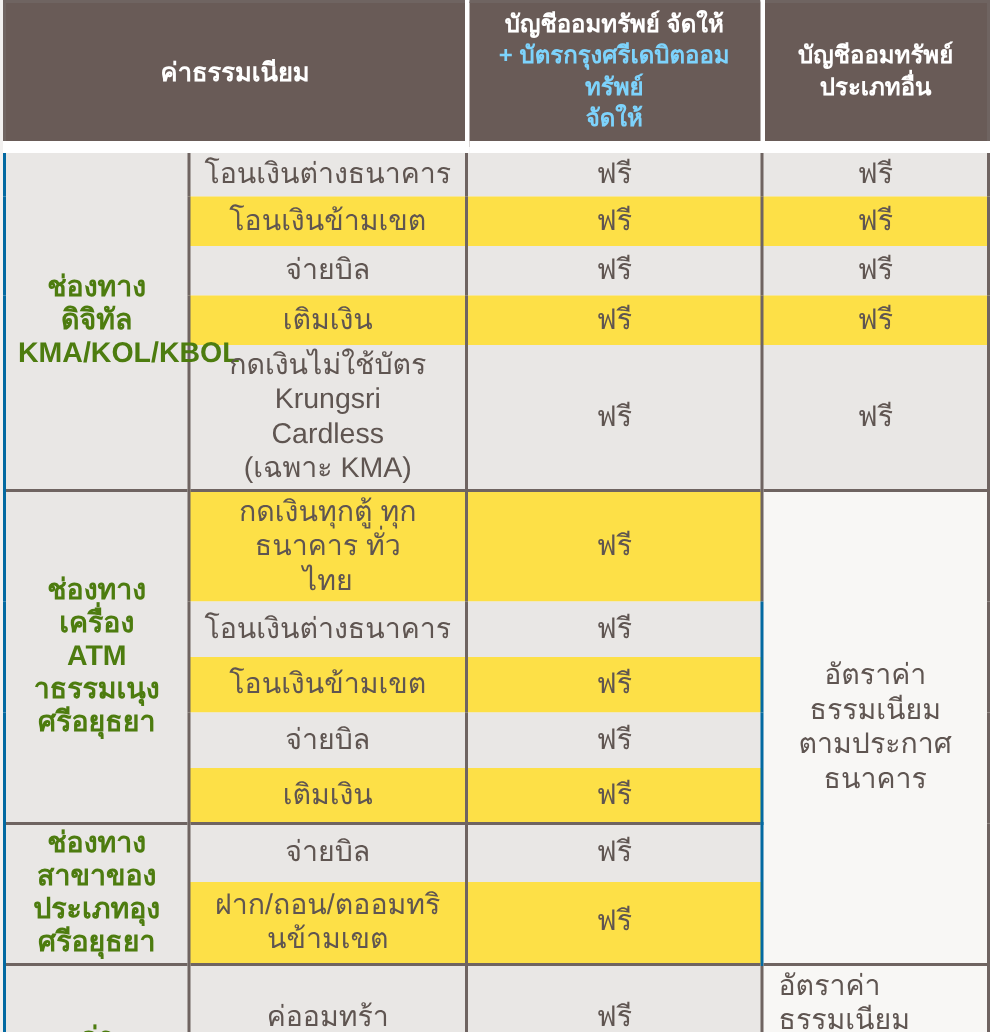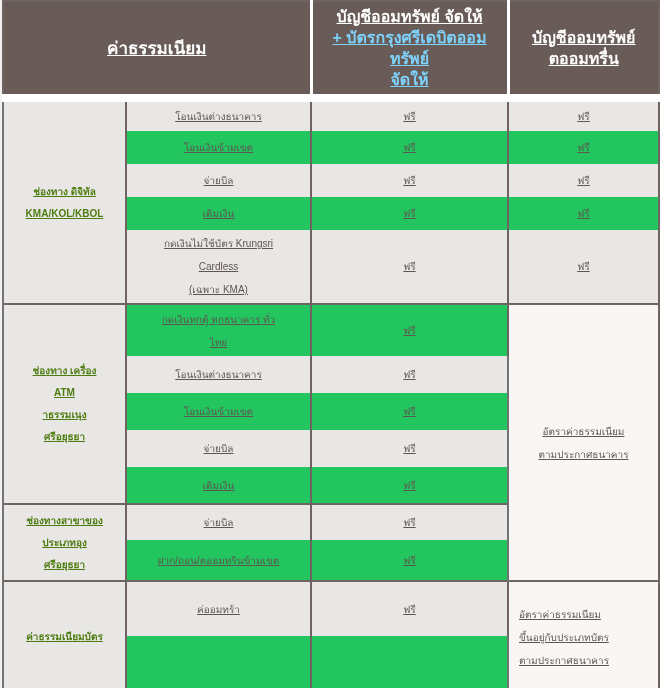--- a/index.html
+++ b/index.html
@@ -25,35 +25,35 @@
     line-height:21px;
     vertical-align:middle;
     text-align:center;
     border-bottom:8px solid #ffffff;
     padding:4px 6px;
     height:75px;
   }
   thead th + th{border-left:3px solid #ffffff;}
   thead th.fee-head{font-size:17px;}
   tbody td{
-    border-left:2px solid #737373;
+    border-left:2px solid #0369a1;
     border-right:2px solid #6f6461;
     text-align:center;
     vertical-align:middle;
-    font-size:10px;
+    font-size:19px;
     line-height:23px;
     padding:2px 8px;
   }
   tr.gray td{background:#e9e7e5;}
-  tr.white td{background:#22c55e;}
+  tr.white td{background:#fde047;}
   tbody td.group{background:#e9e7e5 !important;font-weight:bold;color:#4d7c0f;line-height:22px;}
   tbody td.note{background:#f8f7f5 !important;line-height:23px;}
   tbody td.note-left{text-align:left;padding-left:10px;}
   tr.gs td{border-top:2px solid #6f6461;}
-  .pre{white-space:pre-line;text-decoration:underline;}
+  .pre{white-space:pre-line;}
   .promo-accent{color:#7dd3fc;}
 </style>
 </head>
 <body>
 
 <table class="fee-table">
   <colgroup>
     <col style="width:123px">
     <col style="width:185px">
     <col style="width:197px">
@@ -64,21 +64,21 @@
       <th colspan="2" class="fee-head">
         <div class="pre">ค่าธรรมเนียม</div>
       </th>
       <th>
         <div class="pre">บัญชีออมทรัพย์ จัดให้</div>
         <div class="pre promo-accent">+ บัตรกรุงศรีเดบิตออมทรัพย์
 จัดให้</div>
       </th>
       <th>
         <div class="pre">บัญชีออมทรัพย์
-ตออมทรื่น</div>
+ประเภทอื่น</div>
       </th>
     </tr>
   </thead>
   <tbody>
 
     <tr class="gray" style="height:33px">
       <td class="group" rowspan="5">
           <div class="pre">ช่องทาง ดิจิทัล
 KMA/KOL/KBOL</div>
         </td>

